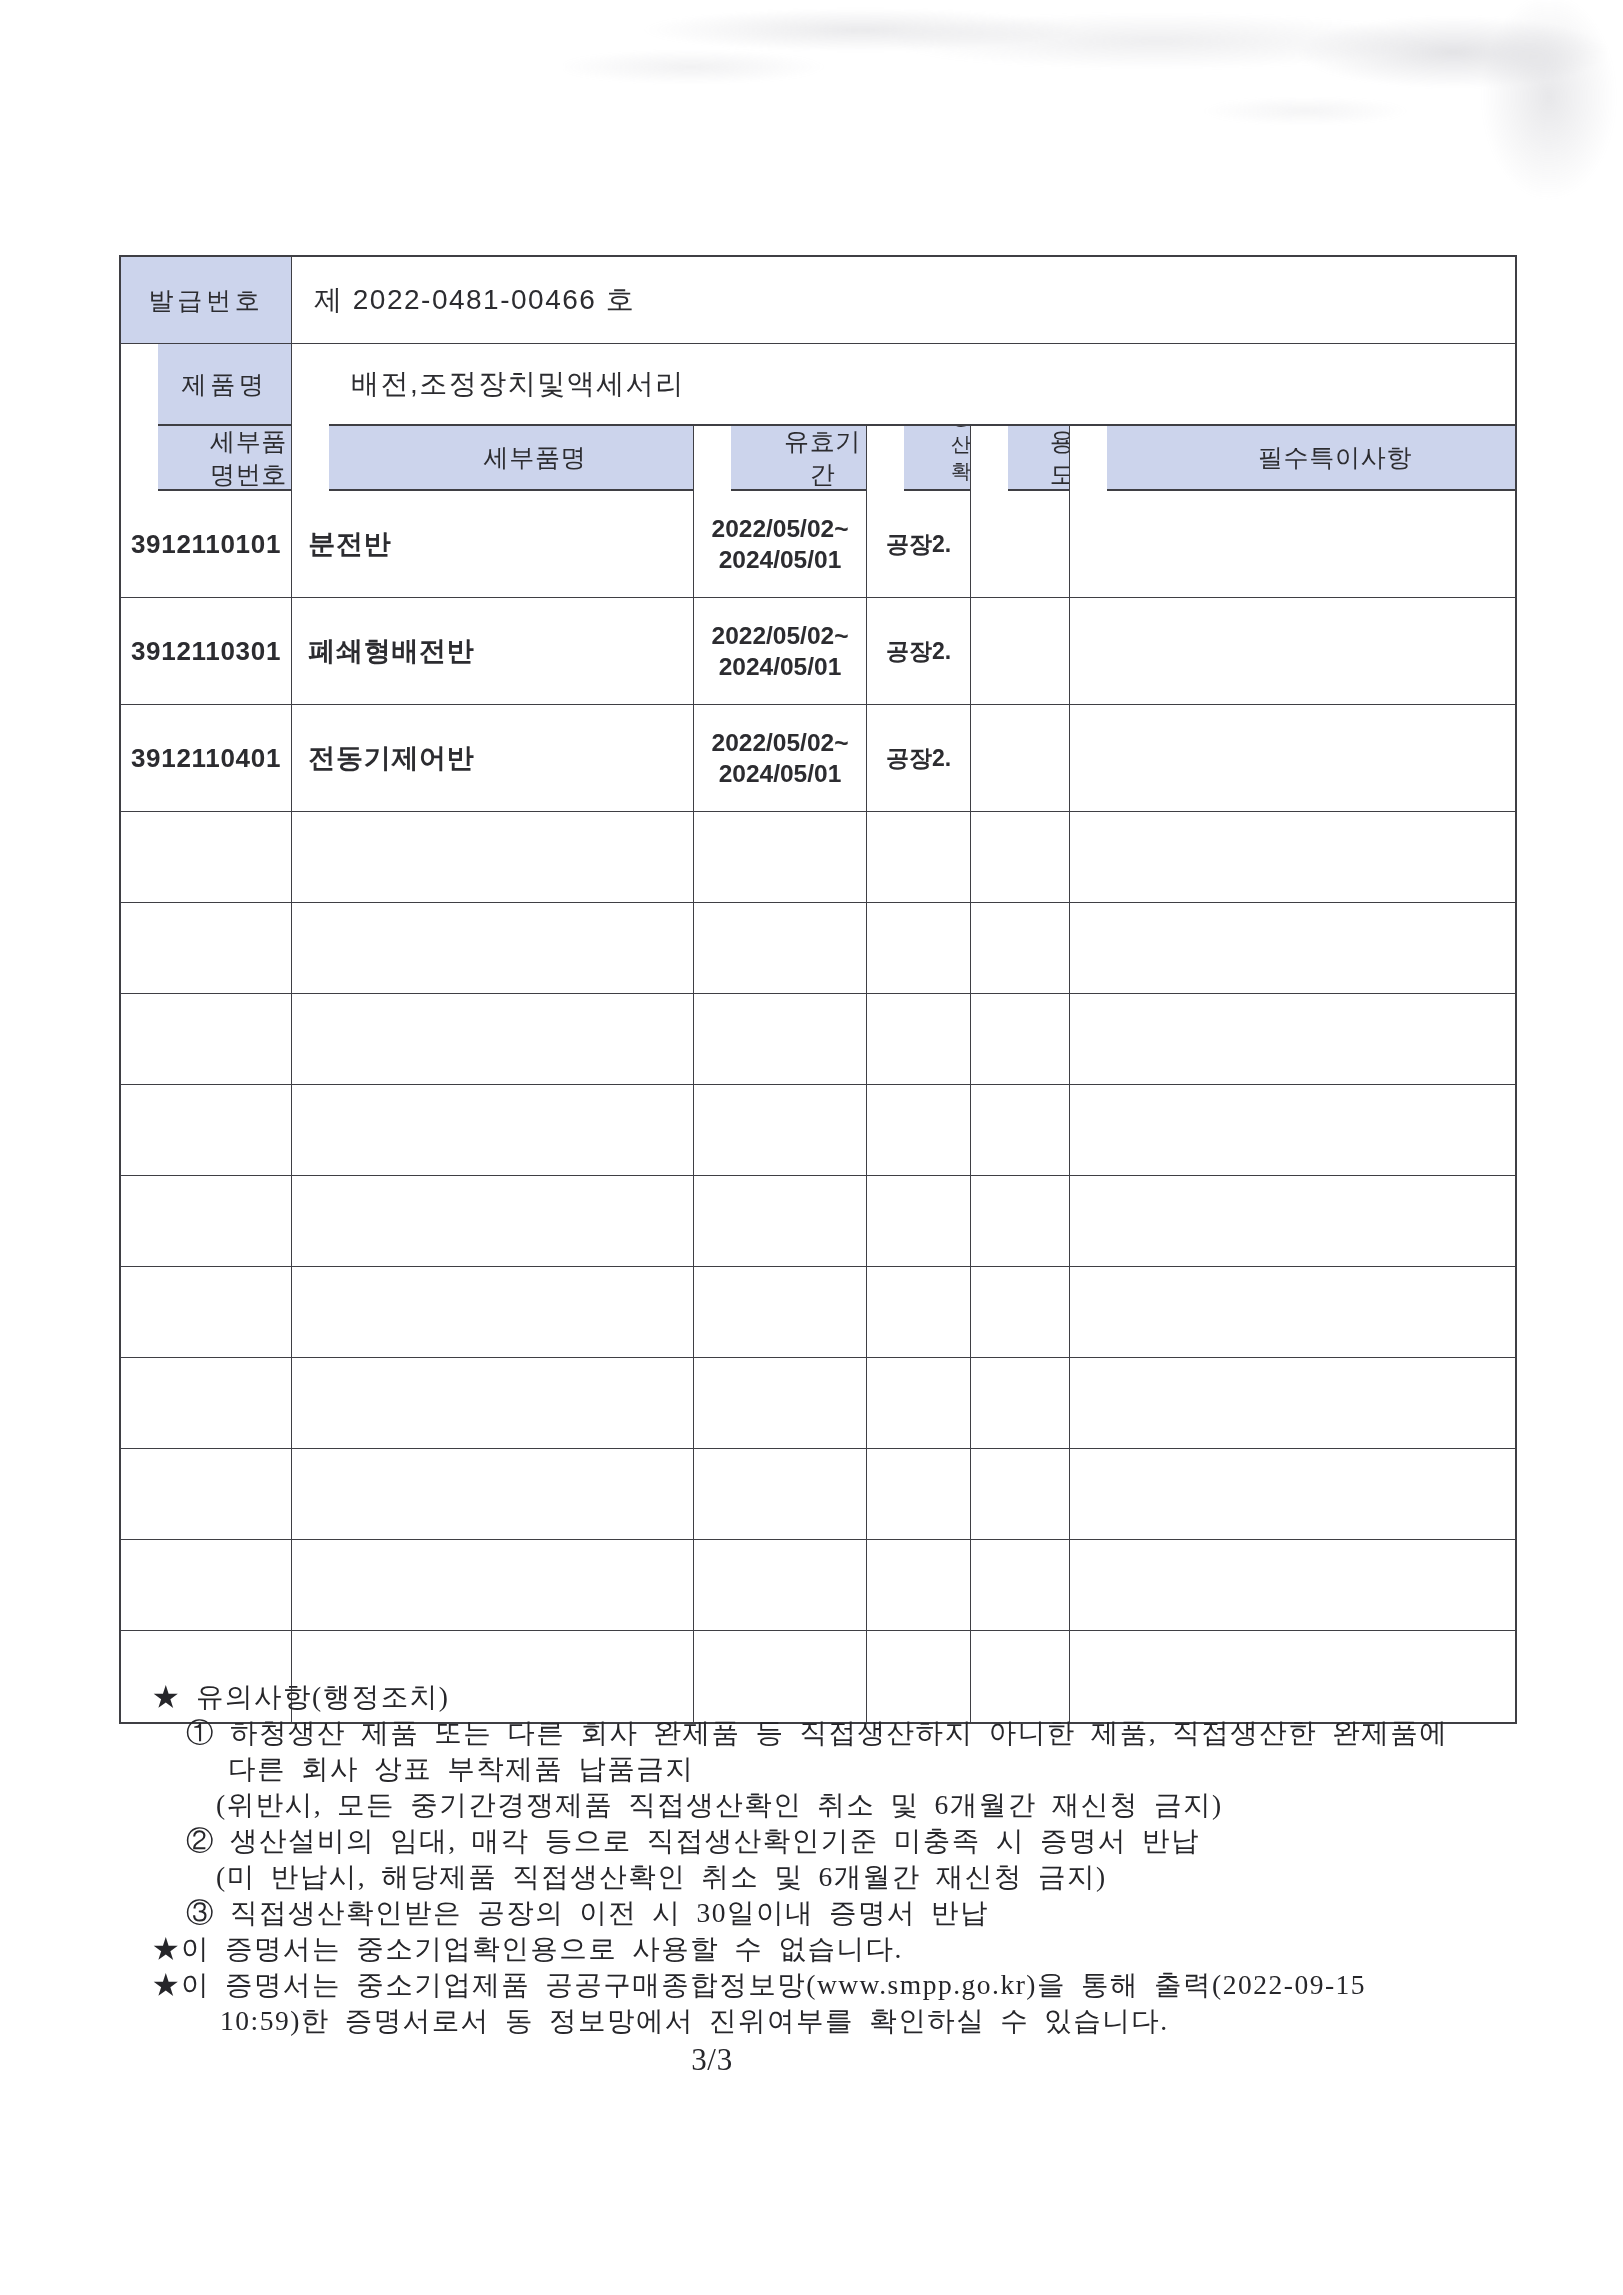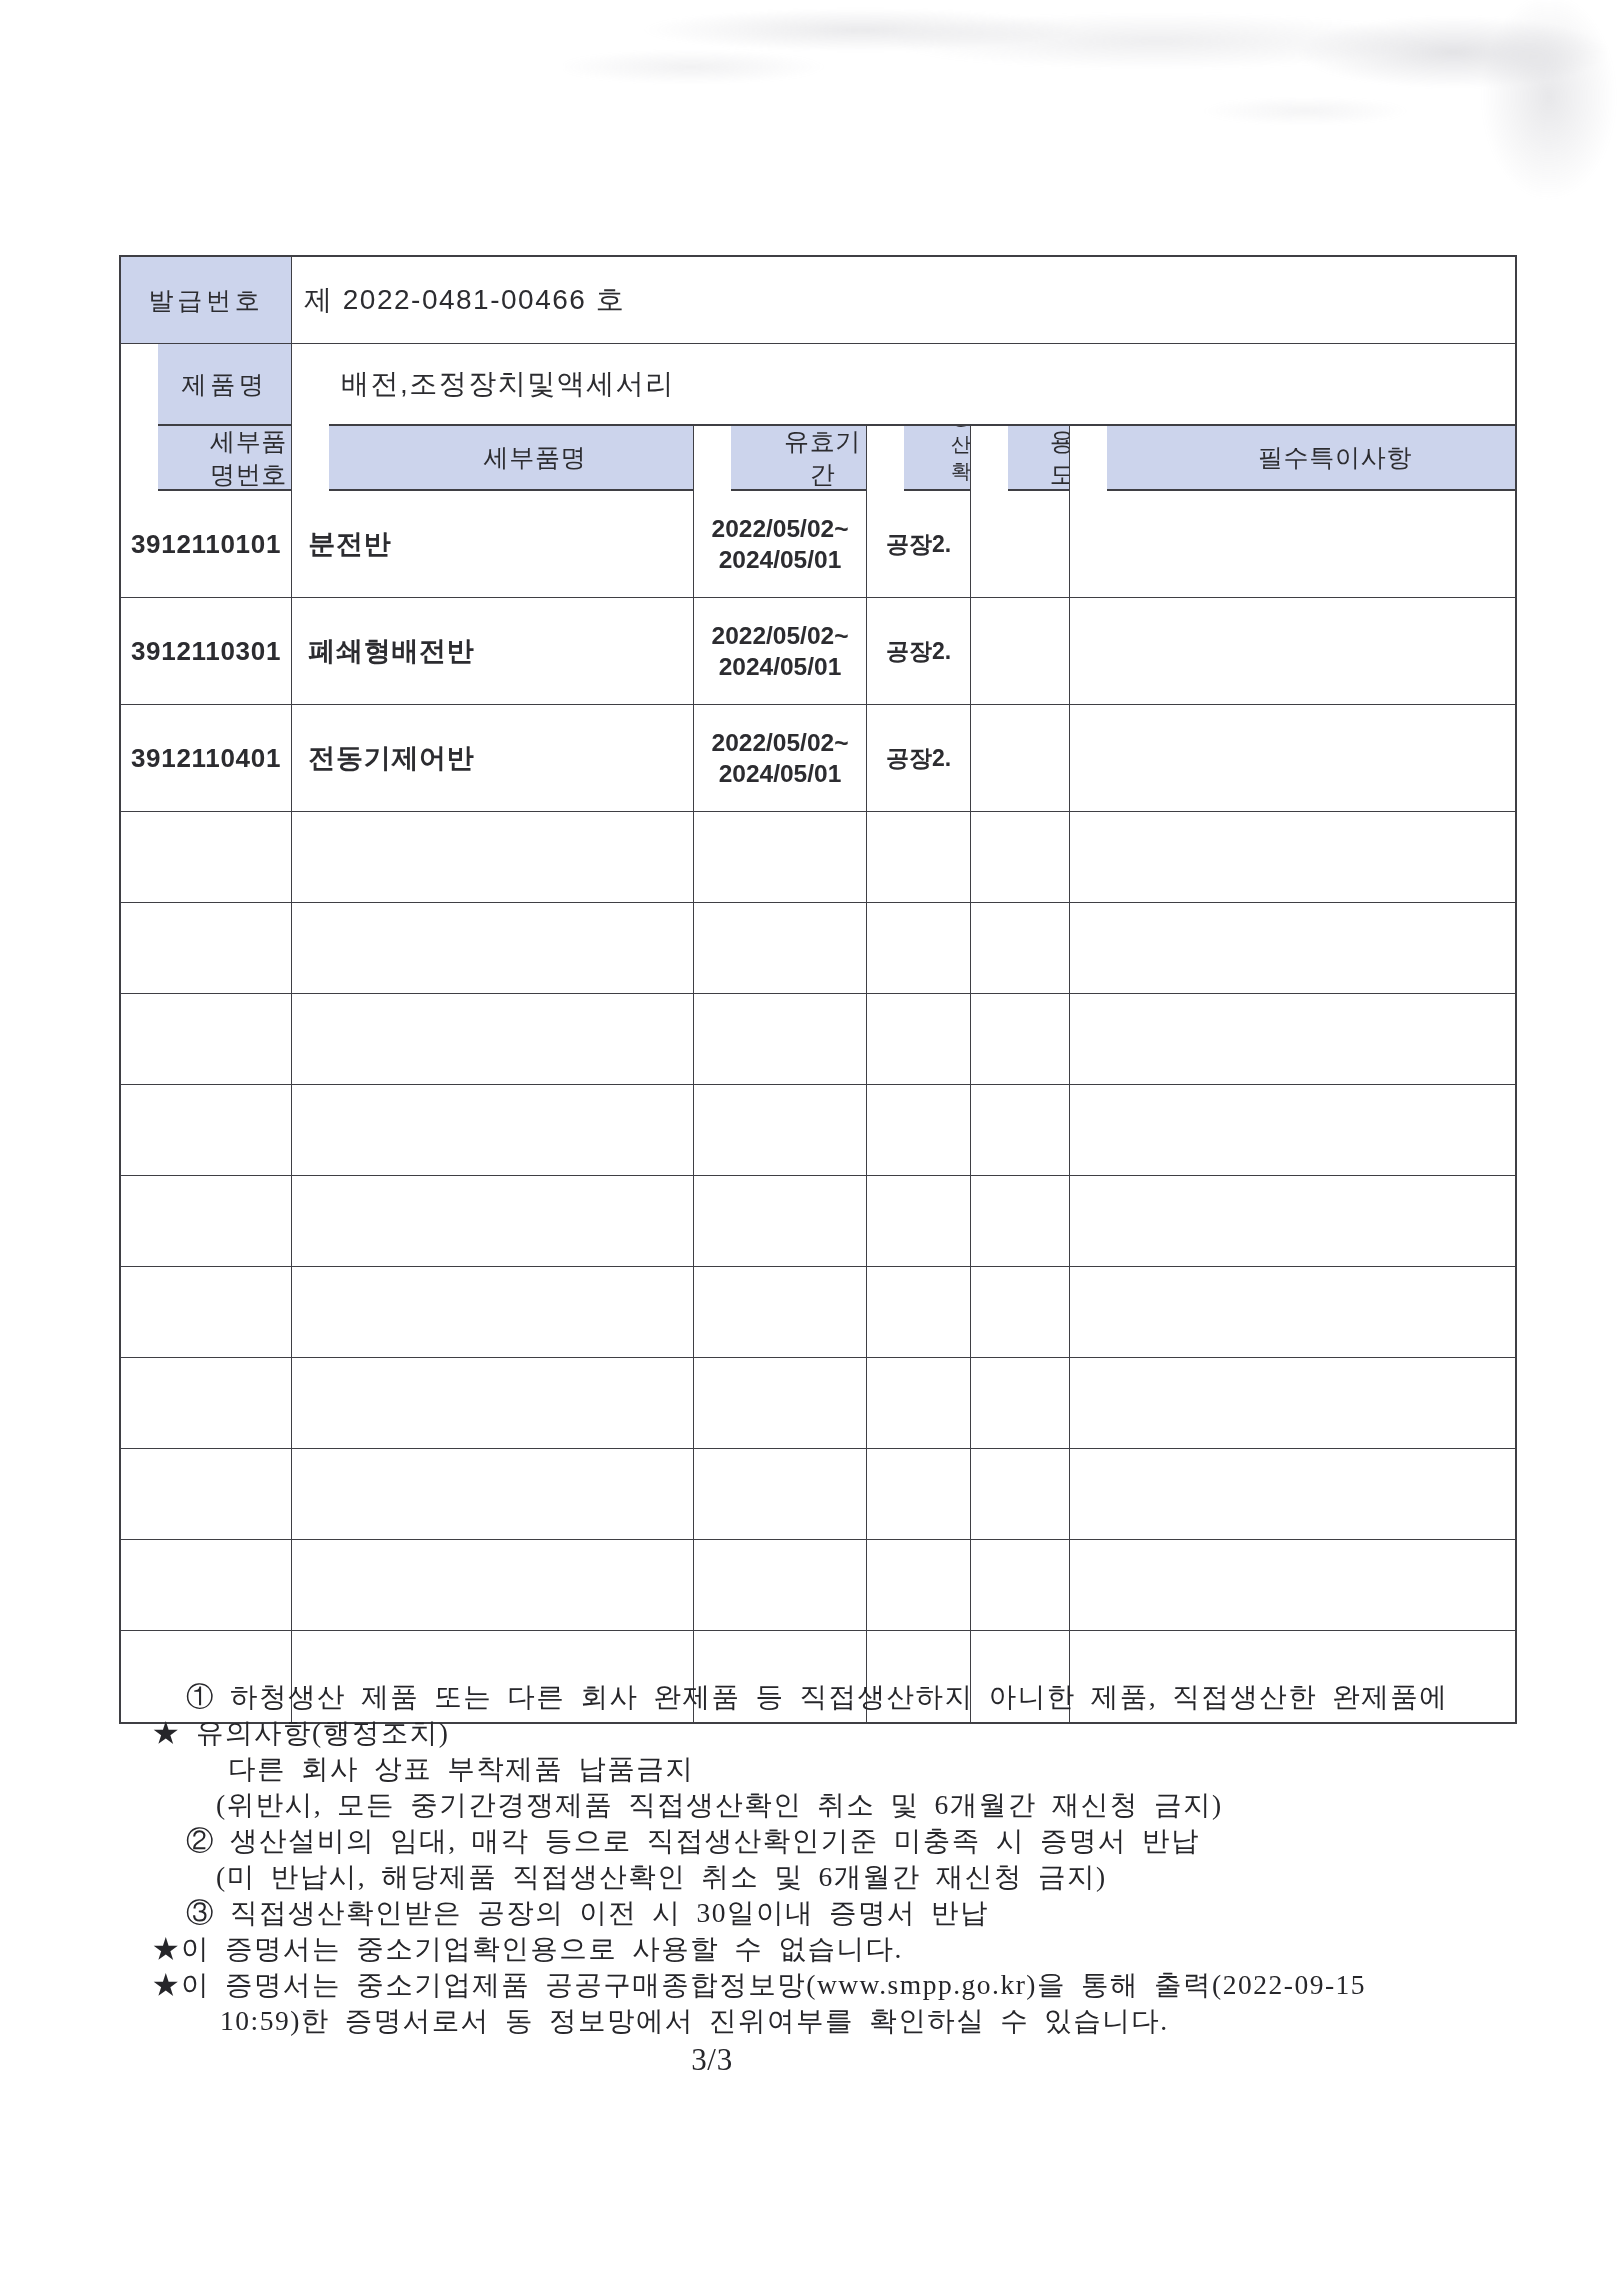--- a/index.html
+++ b/index.html
@@ -46,21 +46,21 @@
     background:var(--hbg);
     justify-content:center;
     font-size:25px;letter-spacing:3.7px;
   }
   .h-ir1 .cell{height:87px;}
   .h-ir2 .cell{height:82px;}
   .h-head .cell{height:65px;padding-left:48px;}
   .h-data .cell{height:107px;font-weight:bold;}
   .trow.empty .cell{height:91px;}
   .val{
-    padding-left:12px;
+    padding-left:22px;
     font-size:28px;letter-spacing:1.5px;
   }
   .head .cell{
     background:var(--hbg);
     justify-content:center;text-align:center;
     font-size:25px;letter-spacing:0.7px;
   }
   .head .cell .two-line{font-size:20px;line-height:27px;letter-spacing:0;}
   .c-code{justify-content:center;font-size:26px;letter-spacing:0.7px;}
   .c-name{padding-left:16.3px;font-size:27px;letter-spacing:0.7px;}
@@ -288,22 +288,22 @@
         <div class="cell nobot"></div>
         <div class="cell nobot"></div>
         <div class="cell nobot"></div>
         <div class="cell nobot"></div>
         <div class="cell last-col nobot"></div>
       </div>
     </div>
 </div>
 
 <div class="notices">
+  <div class="nline ind-0">★ 유의사항(행정조치)</div>
   <div class="nline ind-1">① 하청생산 제품 또는 다른 회사 완제품 등 직접생산하지 아니한 제품, 직접생산한 완제품에</div>
-  <div class="nline ind-0">★ 유의사항(행정조치)</div>
   <div class="nline ind-2">다른 회사 상표 부착제품 납품금지</div>
   <div class="nline ind-3">(위반시, 모든 중기간경쟁제품 직접생산확인 취소 및 6개월간 재신청 금지)</div>
   <div class="nline ind-1">② 생산설비의 임대, 매각 등으로 직접생산확인기준 미충족 시 증명서 반납</div>
   <div class="nline ind-3">(미 반납시, 해당제품 직접생산확인 취소 및 6개월간 재신청 금지)</div>
   <div class="nline ind-1">③ 직접생산확인받은 공장의 이전 시 30일이내 증명서 반납</div>
   <div class="nline ind-0">★이 증명서는 중소기업확인용으로 사용할 수 없습니다.</div>
   <div class="nline ind-0">★이 증명서는 중소기업제품 공공구매종합정보망(www.smpp.go.kr)을 통해 출력(2022-09-15</div>
   <div class="nline ind-4">10:59)한 증명서로서 동 정보망에서 진위여부를 확인하실 수 있습니다.</div>
 </div>
 

